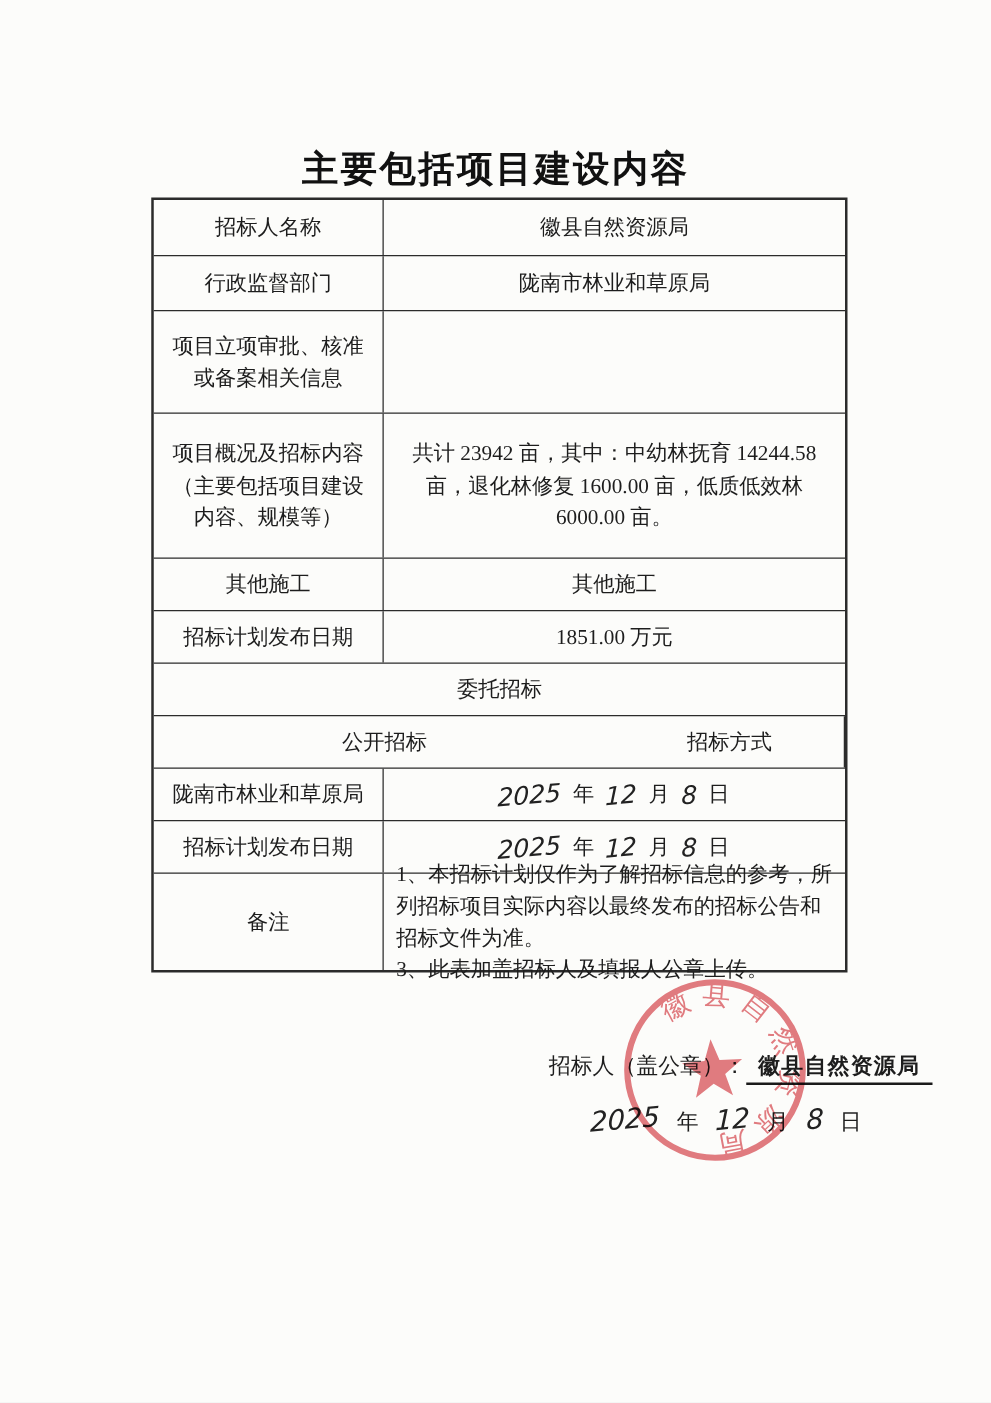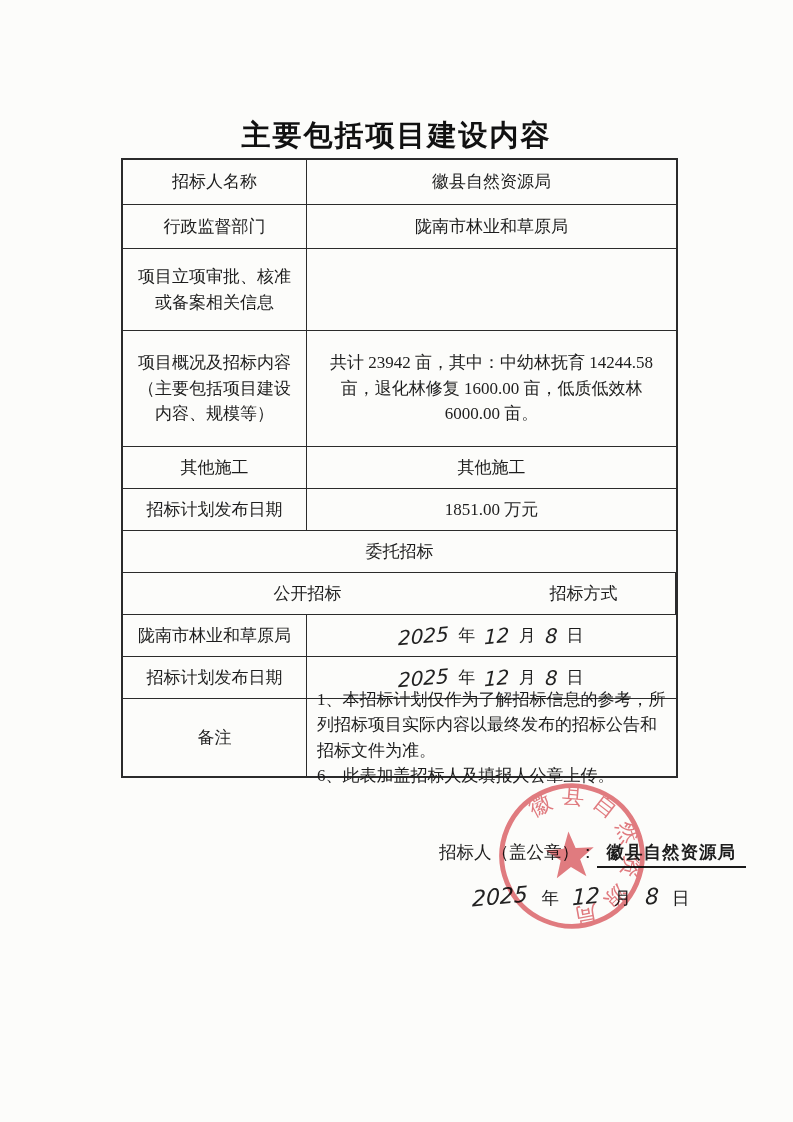--- a/index.html
+++ b/index.html
@@ -177,21 +177,21 @@
         <span class="unit">月</span>
         <span class="hw">8</span>
         <span class="unit">日</span>
       </div>
     </div>
 
     <div class="row h-remark">
       <div class="cell label">备注</div>
       <div class="cell value left">
         <p>1、本招标计划仅作为了解招标信息的参考，所列招标项目实际内容以最终发布的招标公告和招标文件为准。</p>
-        <p>6、此表加盖招标人及填报人公章上传。</p>
+        <p>3、此表加盖招标人及填报人公章上传。</p>
       </div>
     </div>
 
   </div>
 
   <div class="signer-line">
     <span>招标人（盖公章）：</span><span class="signer-name">徽县自然资源局</span>
   </div>
 
   <div class="footer-date">

